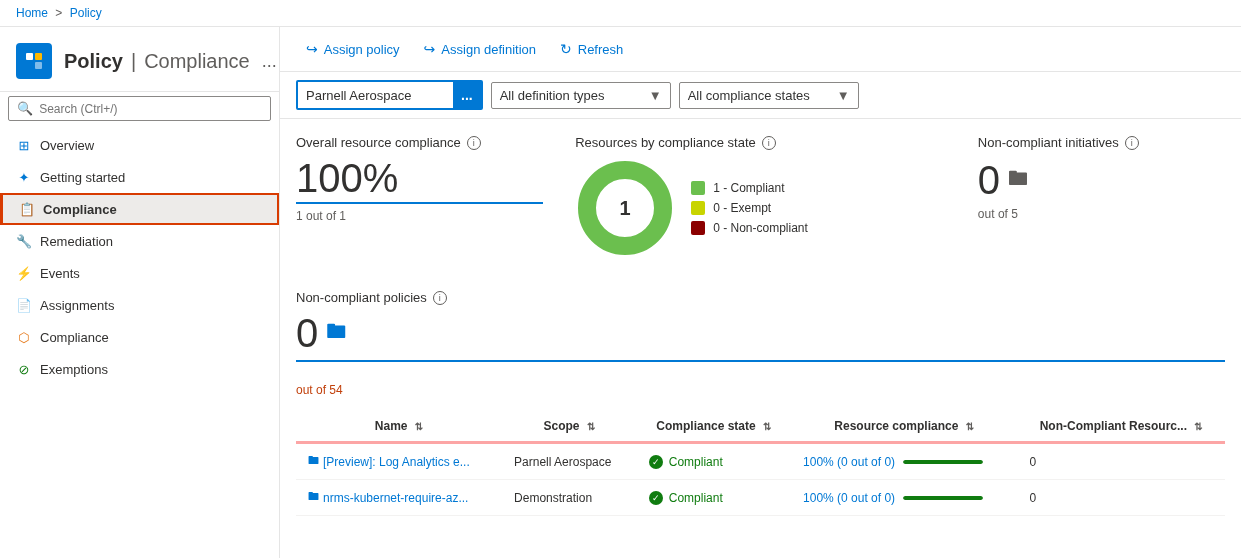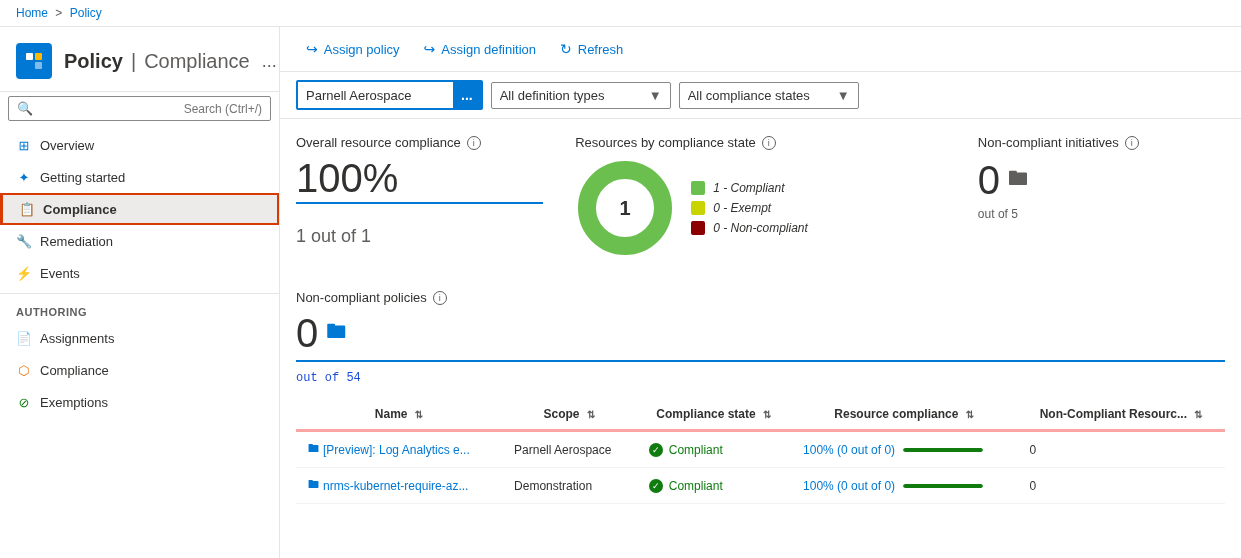--- a/index.html
+++ b/index.html
@@ -17,21 +17,21 @@
     .page-header { padding: 8px 16px 12px; display: flex; align-items: center; gap: 12px; border-bottom: 1px solid #e5e5e5; }
     .page-icon { width: 36px; height: 36px; background: #0078d4; border-radius: 4px; display: flex; align-items: center; justify-content: center; color: white; font-size: 18px; flex-shrink: 0; }
     .page-title-group { display: flex; align-items: center; gap: 8px; }
     .page-title { font-size: 20px; font-weight: 600; color: #323130; }
     .page-subtitle { font-size: 20px; color: #605e5c; font-weight: 300; }
     .page-more { font-size: 18px; color: #605e5c; cursor: pointer; }
 
     
     .sidebar-search { padding: 4px 8px 8px; }
     .search-box { display: flex; align-items: center; border: 1px solid #8a8886; border-radius: 2px; padding: 4px 8px; gap: 6px; cursor: text; }
-    .search-box input { border: none; outline: none; font-size: 12px; color: #323130; width: 100%; background: transparent; text-align: right; }
+    .search-box input { border: none; outline: none; font-size: 12px; color: #323130; width: 100%; background: transparent; }
 
     .nav-item { display: flex; align-items: center; gap: 8px; padding: 8px 16px; cursor: pointer; color: #323130; font-size: 13px; }
     .nav-icon { width: 16px; height: 16px; display: flex; align-items: center; justify-content: center; flex-shrink: 0; }
 
     .sidebar-section { padding: 12px 16px 4px; font-size: 11px; font-weight: 600; color: #605e5c; text-transform: uppercase; letter-spacing: 0.5px; border-top: 1px solid #e5e5e5; margin-top: 4px; }
 
     
     .toolbar { display: flex; align-items: center; gap: 4px; padding: 8px 16px; border-bottom: 1px solid #e5e5e5; background: #fff; }
     .toolbar-btn { display: flex; align-items: center; gap: 6px; padding: 6px 10px; background: none; border: none; cursor: pointer; color: #0078d4; font-size: 13px; border-radius: 2px; }
 
@@ -44,42 +44,42 @@
     .filter-text-input { border: 1px solid #8a8886; border-radius: 2px; padding: 5px 8px; font-size: 13px; color: #a19f9d; flex: 1; min-width: 140px; outline: none; }
 
     
     .content-body { padding: 16px; overflow-y: auto; flex: 1; }
 
     
     .stats-row { display: flex; gap: 32px; margin-bottom: 24px; align-items: flex-start; }
     .stat-block { flex: 1; }
     .stat-label { font-size: 13px; color: #323130; margin-bottom: 8px; display: flex; align-items: center; gap: 6px; }
     .stat-value { font-size: 40px; font-weight: 300; color: #323130; line-height: 1; }
-    .stat-sub { font-size: 18px; color: #605e5c; margin-top: 4px; border-top: 2px solid #0078d4; padding-top: 22px; }
+    .stat-sub { font-size: 12px; color: #605e5c; margin-top: 4px; border-top: 2px solid #0078d4; padding-top: 5px; }
 
     
     .donut-section { display: flex; align-items: flex-end; gap: 16px; flex: 1.5; }
     .donut-container { position: relative; width: 100px; height: 100px; }
     .donut-center { position: absolute; top: 50%; left: 50%; transform: translate(-50%, -50%); font-size: 20px; font-weight: 600; color: #323130; }
-    .legend { display: flex; flex-direction: column; gap: 6px; font-style: italic; }
+    .legend { display: flex; flex-direction: column; gap: 6px; }
     .legend-item { display: flex; align-items: center; gap: 8px; font-size: 12px; color: #323130; }
     .legend-color { width: 14px; height: 14px; border-radius: 2px; flex-shrink: 0; }
 
     
     .initiatives-block { flex: 1; }
     .initiatives-value { display: flex; align-items: center; gap: 8px; }
     .initiatives-num { font-size: 40px; font-weight: 300; color: #323130; }
     .initiatives-sub { font-size: 12px; color: #605e5c; margin-top: 4px; }
 
     
     .policies-section { margin-bottom: 14px; }
     .policies-label { font-size: 13px; color: #323130; margin-bottom: 6px; display: flex; align-items: center; gap: 6px; }
     .policies-value { display: flex; align-items: center; gap: 8px; }
     .policies-num { font-size: 40px; font-weight: 300; color: #323130; }
-    .policies-sub { font-size: 12px; color: #1d4ed8; margin-top: 4px; border-top: 2px solid #0078d4; padding-top: 9px; font-family: Liberation Mono, monospace; }
+    .policies-sub { font-size: 12px; color: #c2410c; margin-top: 4px; border-top: 2px solid #0078d4; padding-top: 21px; }
 
     
     .data-table { width: 100%; border-collapse: collapse; }
     .data-table th { padding: 8px 12px; text-align: center; font-size: 12px; font-weight: 600; color: #323130; border-bottom: 3px solid #fca5a5; cursor: pointer; white-space: nowrap; }
     .data-table th .sort-icon { margin-left: 4px; color: #605e5c; font-size: 10px; }
     .data-table td { padding: 8px 12px; font-size: 12px; color: #323130; border-bottom: 1px solid #f3f2f1; }
     .compliant-badge { display: flex; align-items: center; gap: 6px; color: #107c10; }
     .check-circle { width: 14px; height: 14px; background: #107c10; border-radius: 50%; display: inline-flex; align-items: center; justify-content: center; color: white; font-size: 9px; }
     .compliance-bar { display: flex; align-items: center; gap: 8px; }
     .bar-track { width: 80px; height: 4px; background: #e5e5e5; border-radius: 2px; overflow: hidden; }
@@ -142,21 +142,20 @@
       </div>
       <div class="nav-item">
         <span class="nav-icon" style="color:#881798;">🔧</span>
         <span>Remediation</span>
       </div>
       <div class="nav-item">
         <span class="nav-icon" style="color:#ffb900;">⚡</span>
         <span>Events</span>
       </div>
 
-      <div class="sidebar-section">Authoring</div>
       <div class="nav-item">
         <span class="nav-icon" style="color:#0078d4;">📄</span>
         <span>Assignments</span>
       </div>
       <div class="nav-item">
         <span class="nav-icon" style="color:#e67e22;">⬡</span>
         <span>Compliance</span>
       </div>
       <div class="nav-item">
         <span class="nav-icon" style="color:#107c10;">⊘</span>

